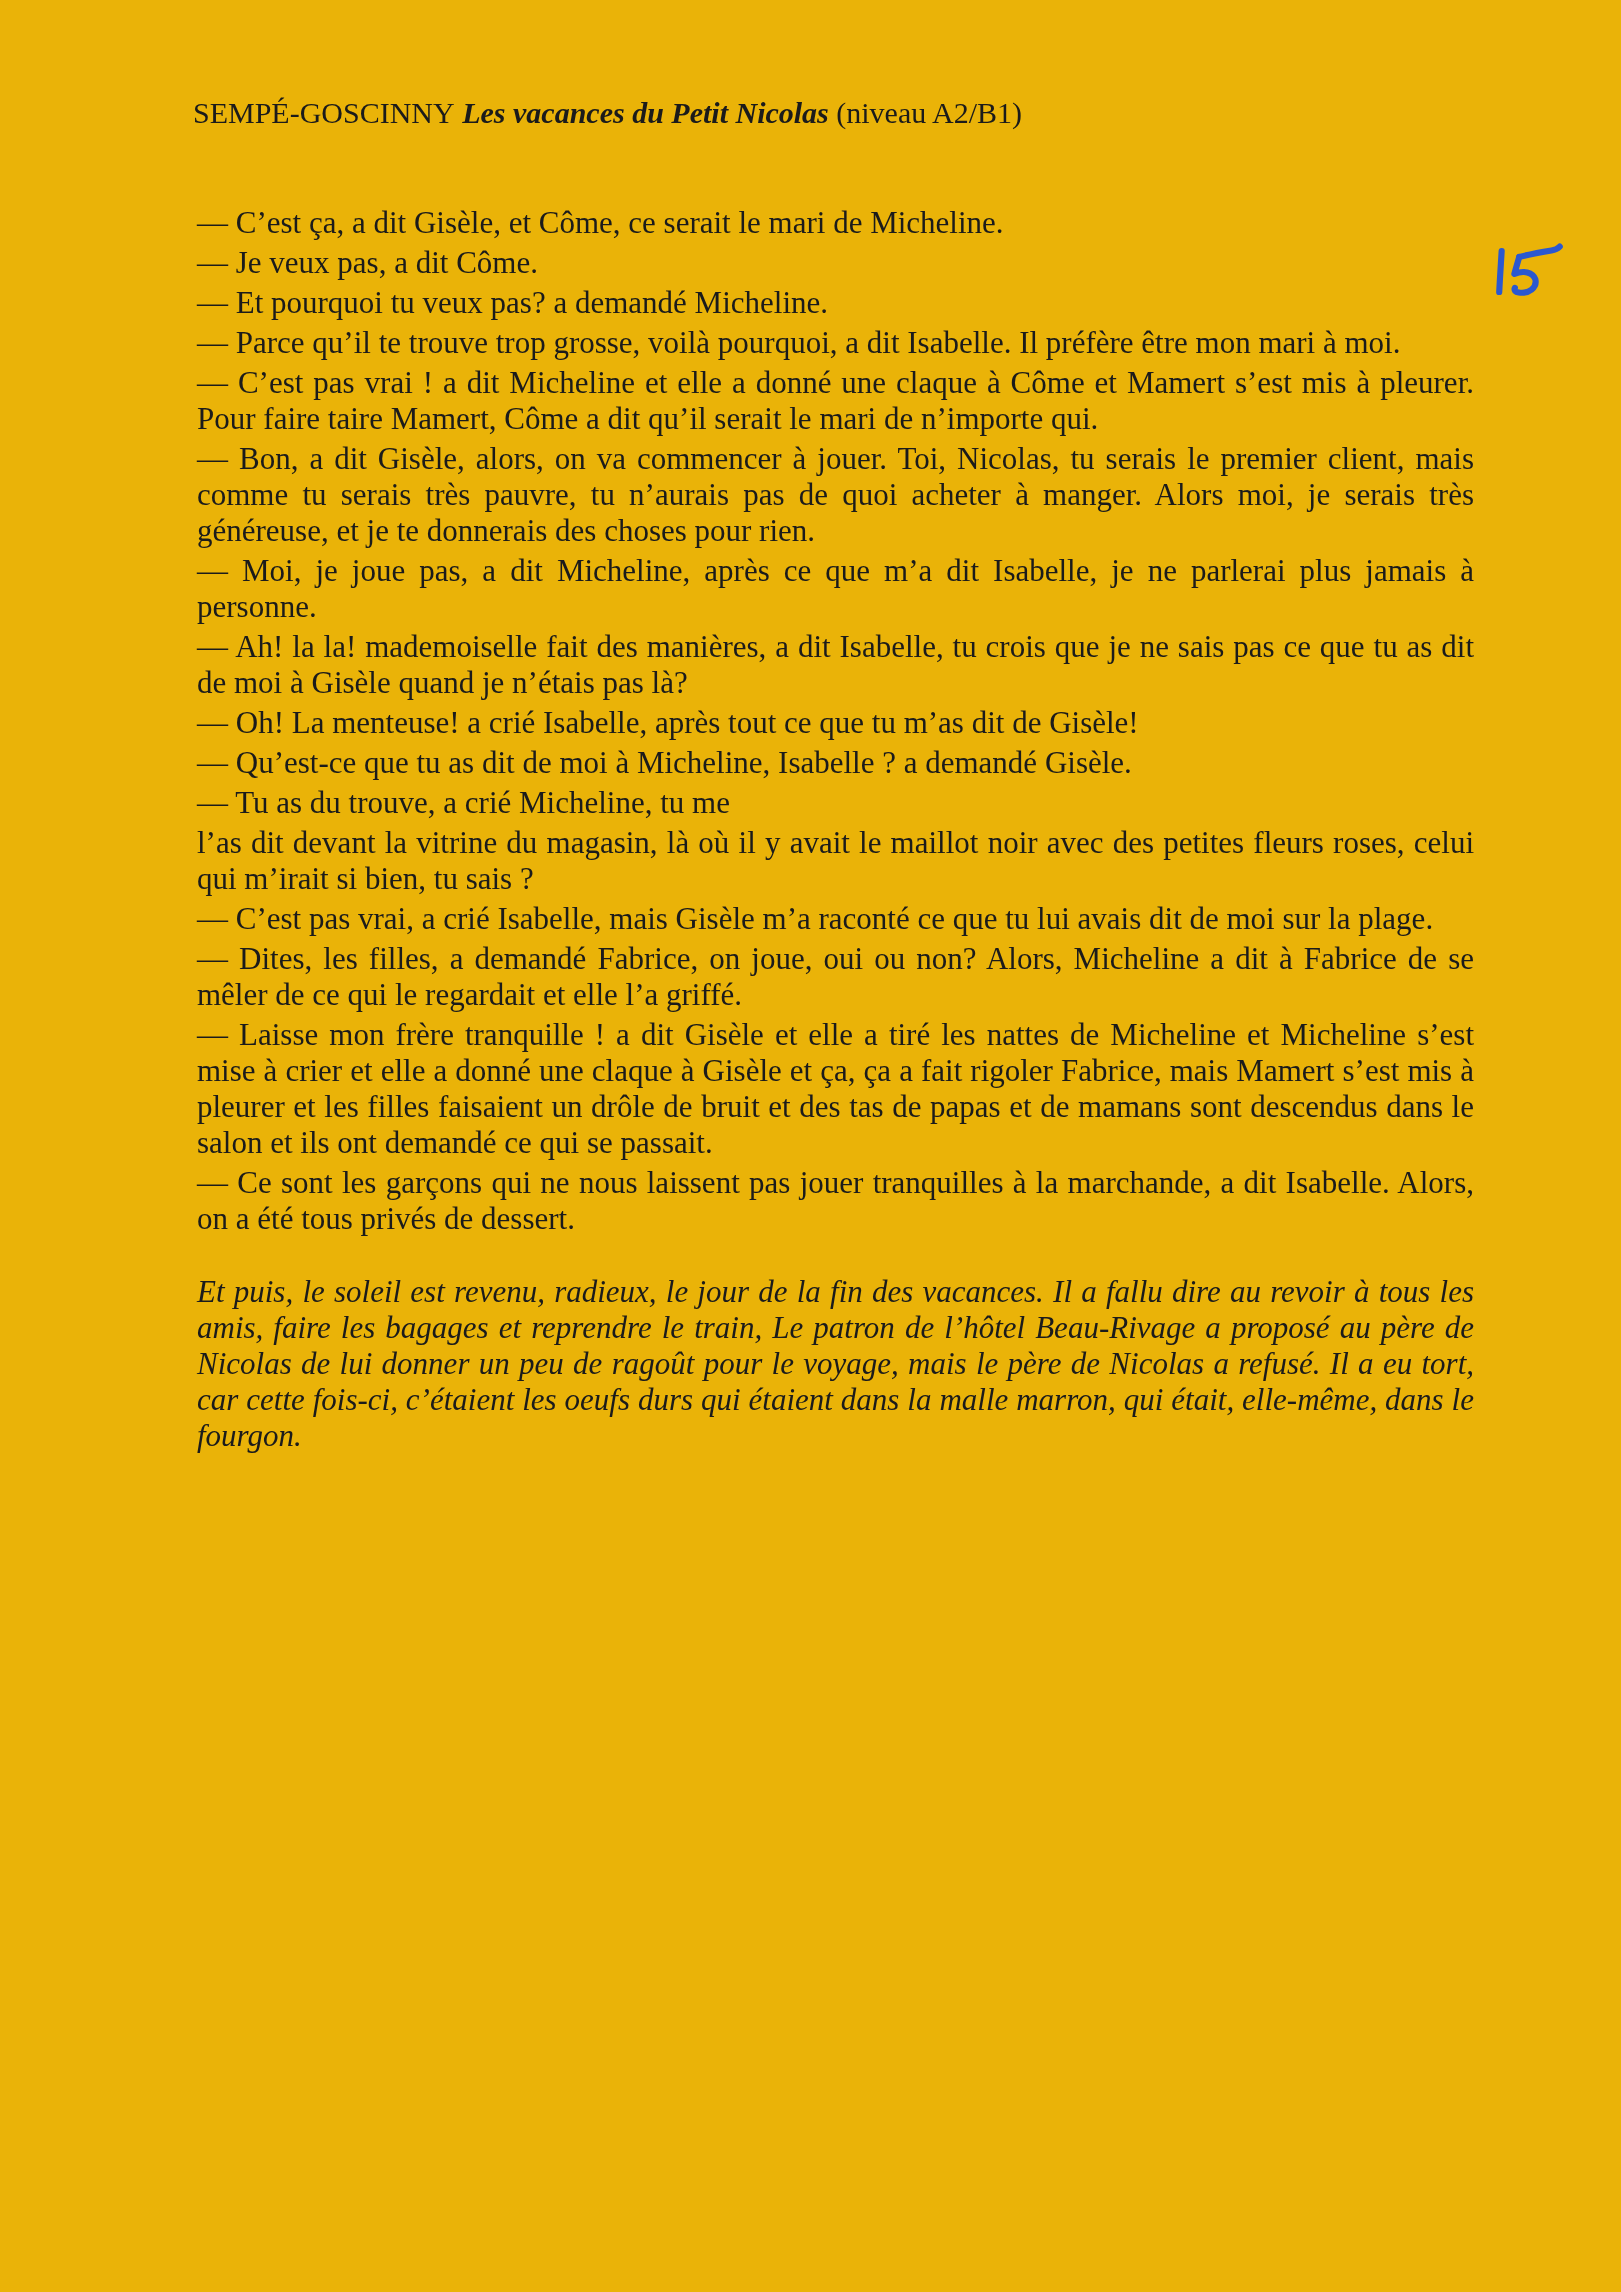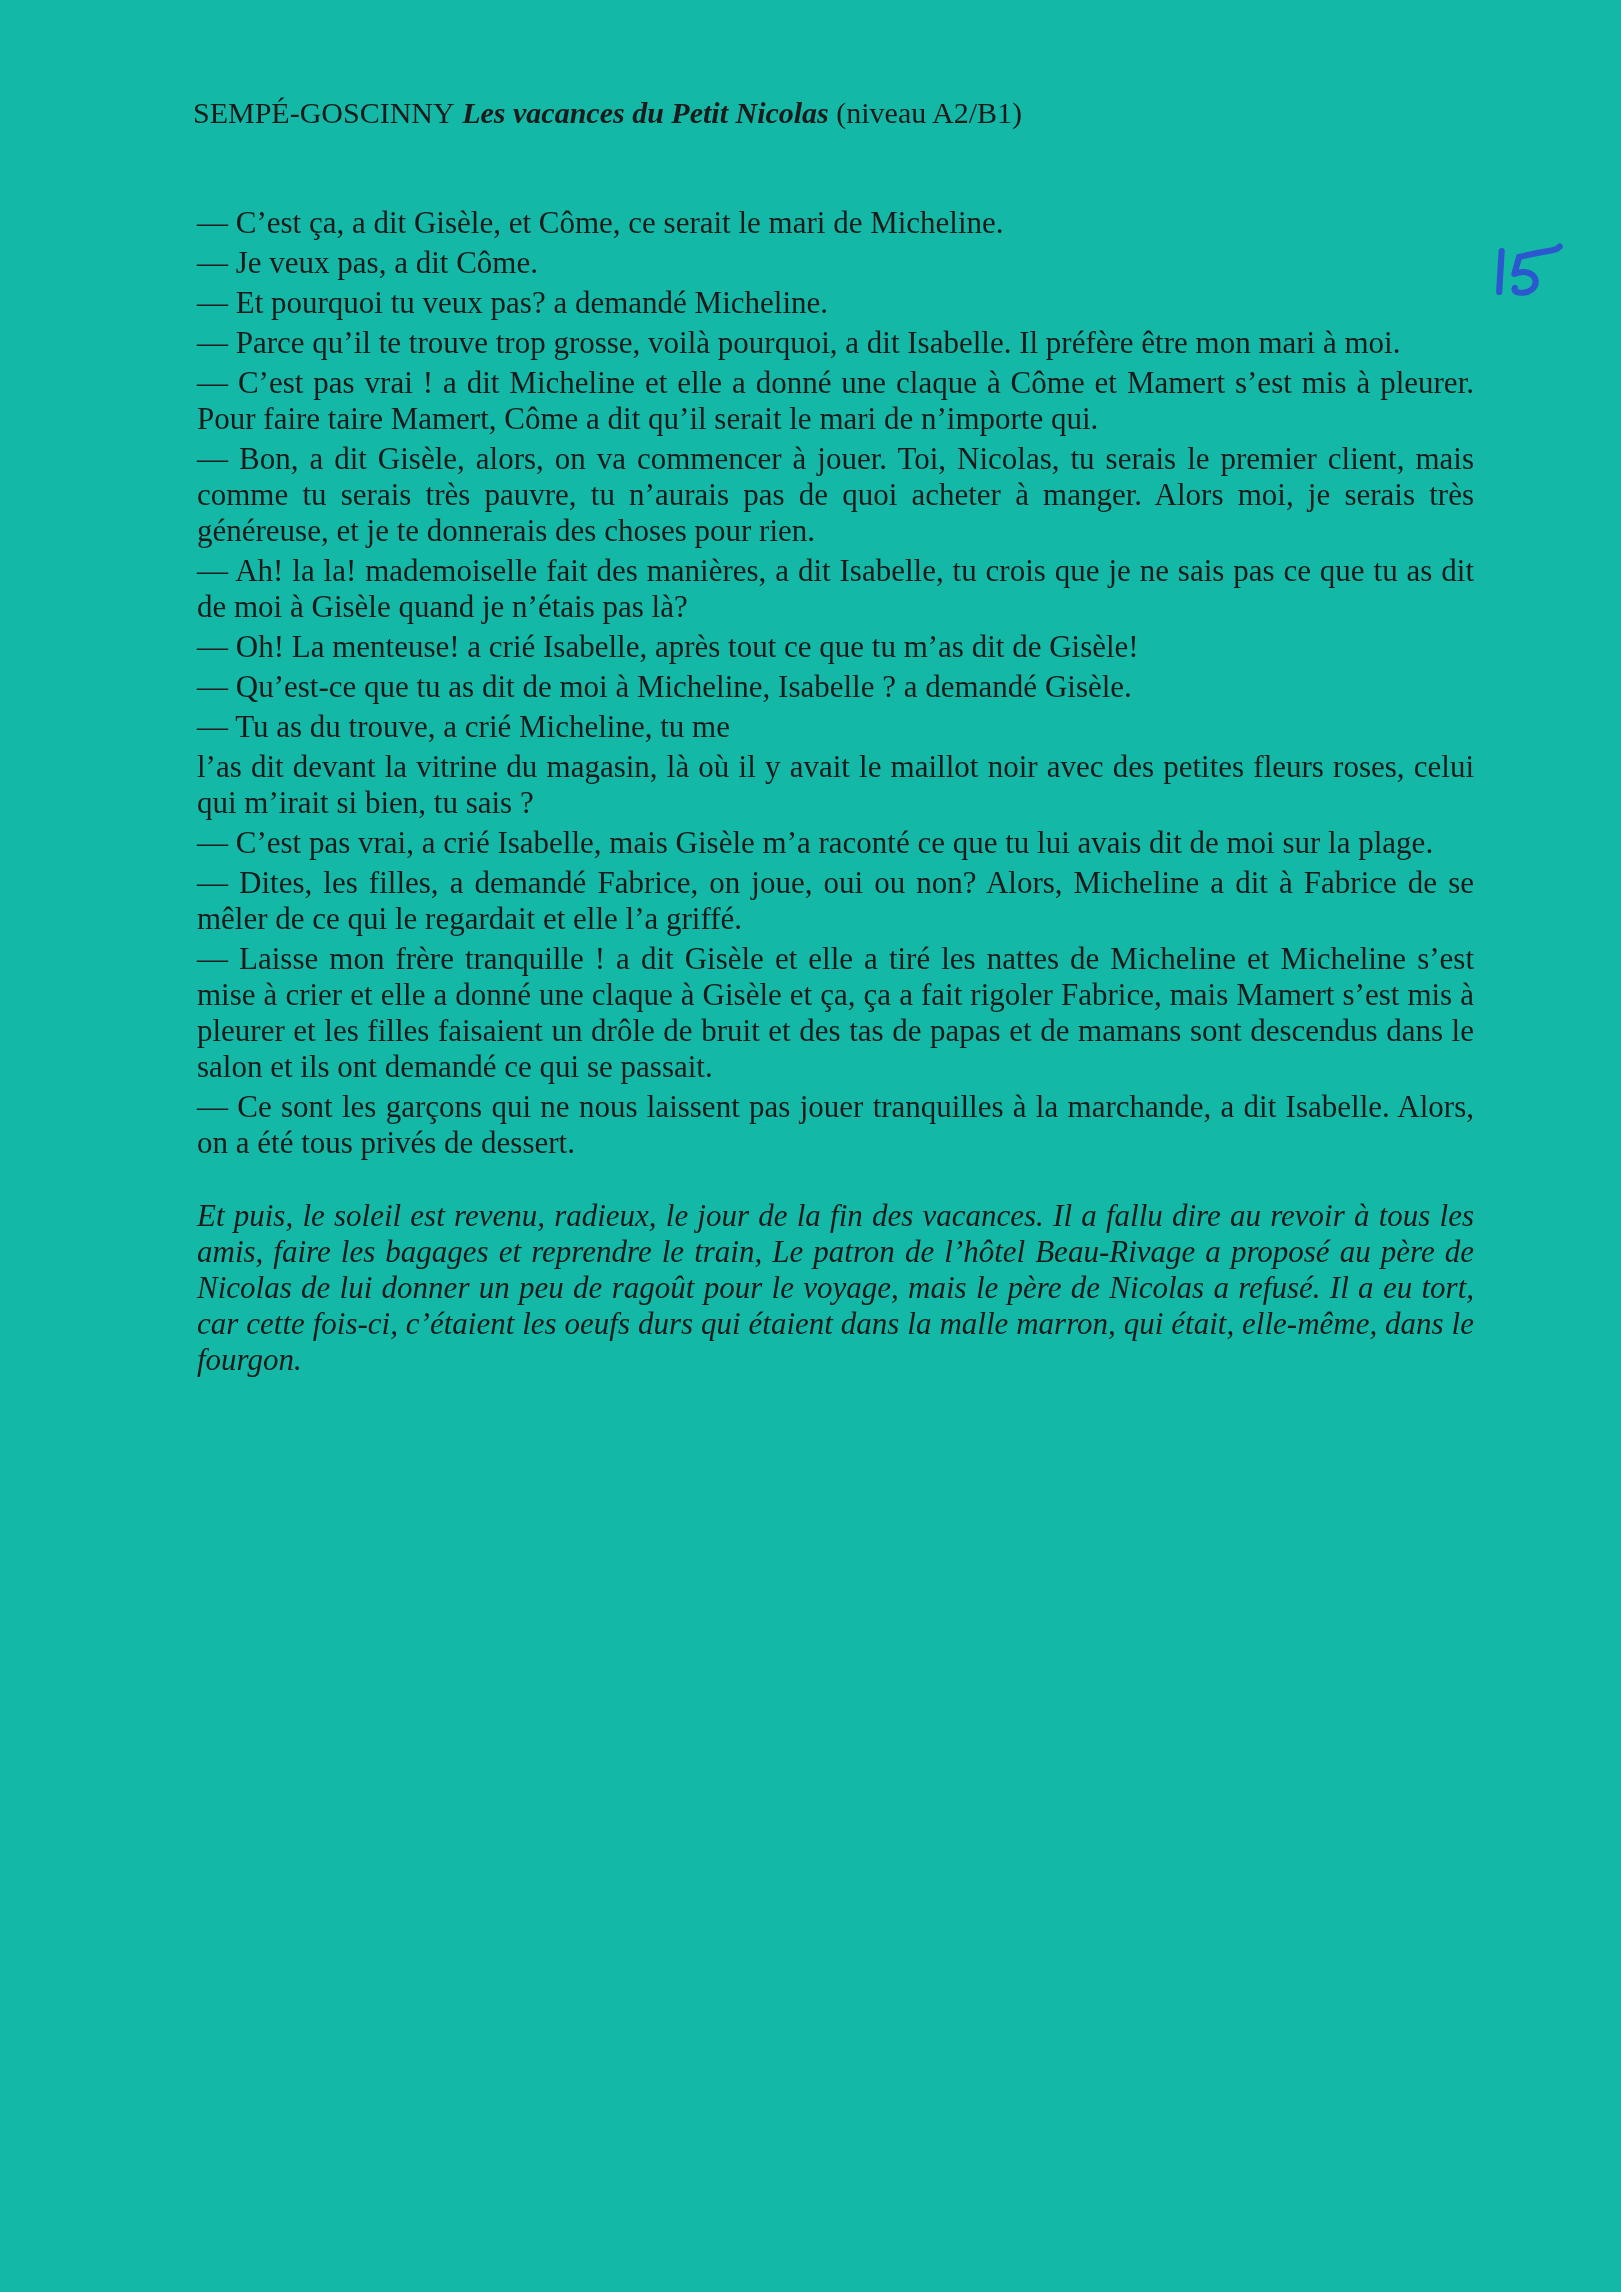--- a/index.html
+++ b/index.html
@@ -4,21 +4,21 @@
 <style>
   html, body {
     margin: 0;
     padding: 0;
     background: #8a8a8a;
   }
   .page {
     position: relative;
     width: 1621px;
     height: 2293px;
-    background: #14b8a6;
+    background: #eab308;
     overflow: hidden;
     font-family: "Liberation Serif", serif;
     color: #1b1b1b;
     margin: 0 auto;
   }
   .doc-header {
     position: absolute;
     left: 193px;
     top: 95px;
     width: 1285px;
@@ -72,20 +72,21 @@
     <span>SEMPÉ-GOSCINNY</span><span>&nbsp;</span><span class="title">Les vacances du Petit Nicolas</span><span>&nbsp;</span><span>(niveau A2/B1)</span>
   </div>
 
   <div class="text-block" id="text-block">
       <p>— C’est ça, a dit Gisèle, et Côme, ce serait le mari de Micheline.</p>
       <p>— Je veux pas, a dit Côme.</p>
       <p>— Et pourquoi tu veux pas? a demandé Micheline.</p>
       <p>— Parce qu’il te trouve trop grosse, voilà pourquoi, a dit Isabelle. Il préfère être mon mari à moi.</p>
       <p>— C’est pas vrai ! a dit Micheline et elle a donné une claque à Côme et Mamert s’est mis à pleurer. Pour faire taire Mamert, Côme a dit qu’il serait le mari de n’importe qui.</p>
       <p>— Bon, a dit Gisèle, alors, on va commencer à jouer. Toi, Nicolas, tu serais le premier client, mais comme tu serais très pauvre, tu n’aurais pas de quoi acheter à manger. Alors moi, je serais très généreuse, et je te donnerais des choses pour rien.</p>
+      <p>— Moi, je joue pas, a dit Micheline, après ce que m’a dit Isabelle, je ne parlerai plus jamais à personne.</p>
       <p>— Ah! la la! mademoiselle fait des manières, a dit Isabelle, tu crois que je ne sais pas ce que tu as dit de moi à Gisèle quand je n’étais pas là?</p>
       <p>— Oh! La menteuse! a crié Isabelle, après tout ce que tu m’as dit de Gisèle!</p>
       <p>— Qu’est-ce que tu as dit de moi à Micheline, Isabelle ? a demandé Gisèle.</p>
       <p>— Tu as du trouve, a crié Micheline, tu me</p>
       <p>l’as dit devant la vitrine du magasin, là où il y avait le maillot noir avec des petites fleurs roses, celui qui m’irait si bien, tu sais ?</p>
       <p>— C’est pas vrai, a crié Isabelle, mais Gisèle m’a raconté ce que tu lui avais dit de moi sur la plage.</p>
       <p>— Dites, les filles, a demandé Fabrice, on joue, oui ou non? Alors, Micheline a dit à Fabrice de se mêler de ce qui le regardait et elle l’a griffé.</p>
       <p>— Laisse mon frère tranquille ! a dit Gisèle et elle a tiré les nattes de Micheline et Micheline s’est mise à crier et elle a donné une claque à Gisèle et ça, ça a fait rigoler Fabrice, mais Mamert s’est mis à pleurer et les filles faisaient un drôle de bruit et des tas de papas et de mamans sont descendus dans le salon et ils ont demandé ce qui se passait.</p>
       <p>— Ce sont les garçons qui ne nous laissent pas jouer tranquilles à la marchande, a dit Isabelle. Alors, on a été tous privés de dessert.</p>
       <p class="italic gap-before">Et puis, le soleil est revenu, radieux, le jour de la fin des vacances. Il a fallu dire au revoir à tous les amis, faire les bagages et reprendre le train, Le patron de l’hôtel Beau-Rivage a proposé au père de Nicolas de lui donner un peu de ragoût pour le voyage, mais le père de Nicolas a refusé. Il a eu tort, car cette fois-ci, c’étaient les oeufs durs qui étaient dans la malle marron, qui était, elle-même, dans le fourgon.</p>

